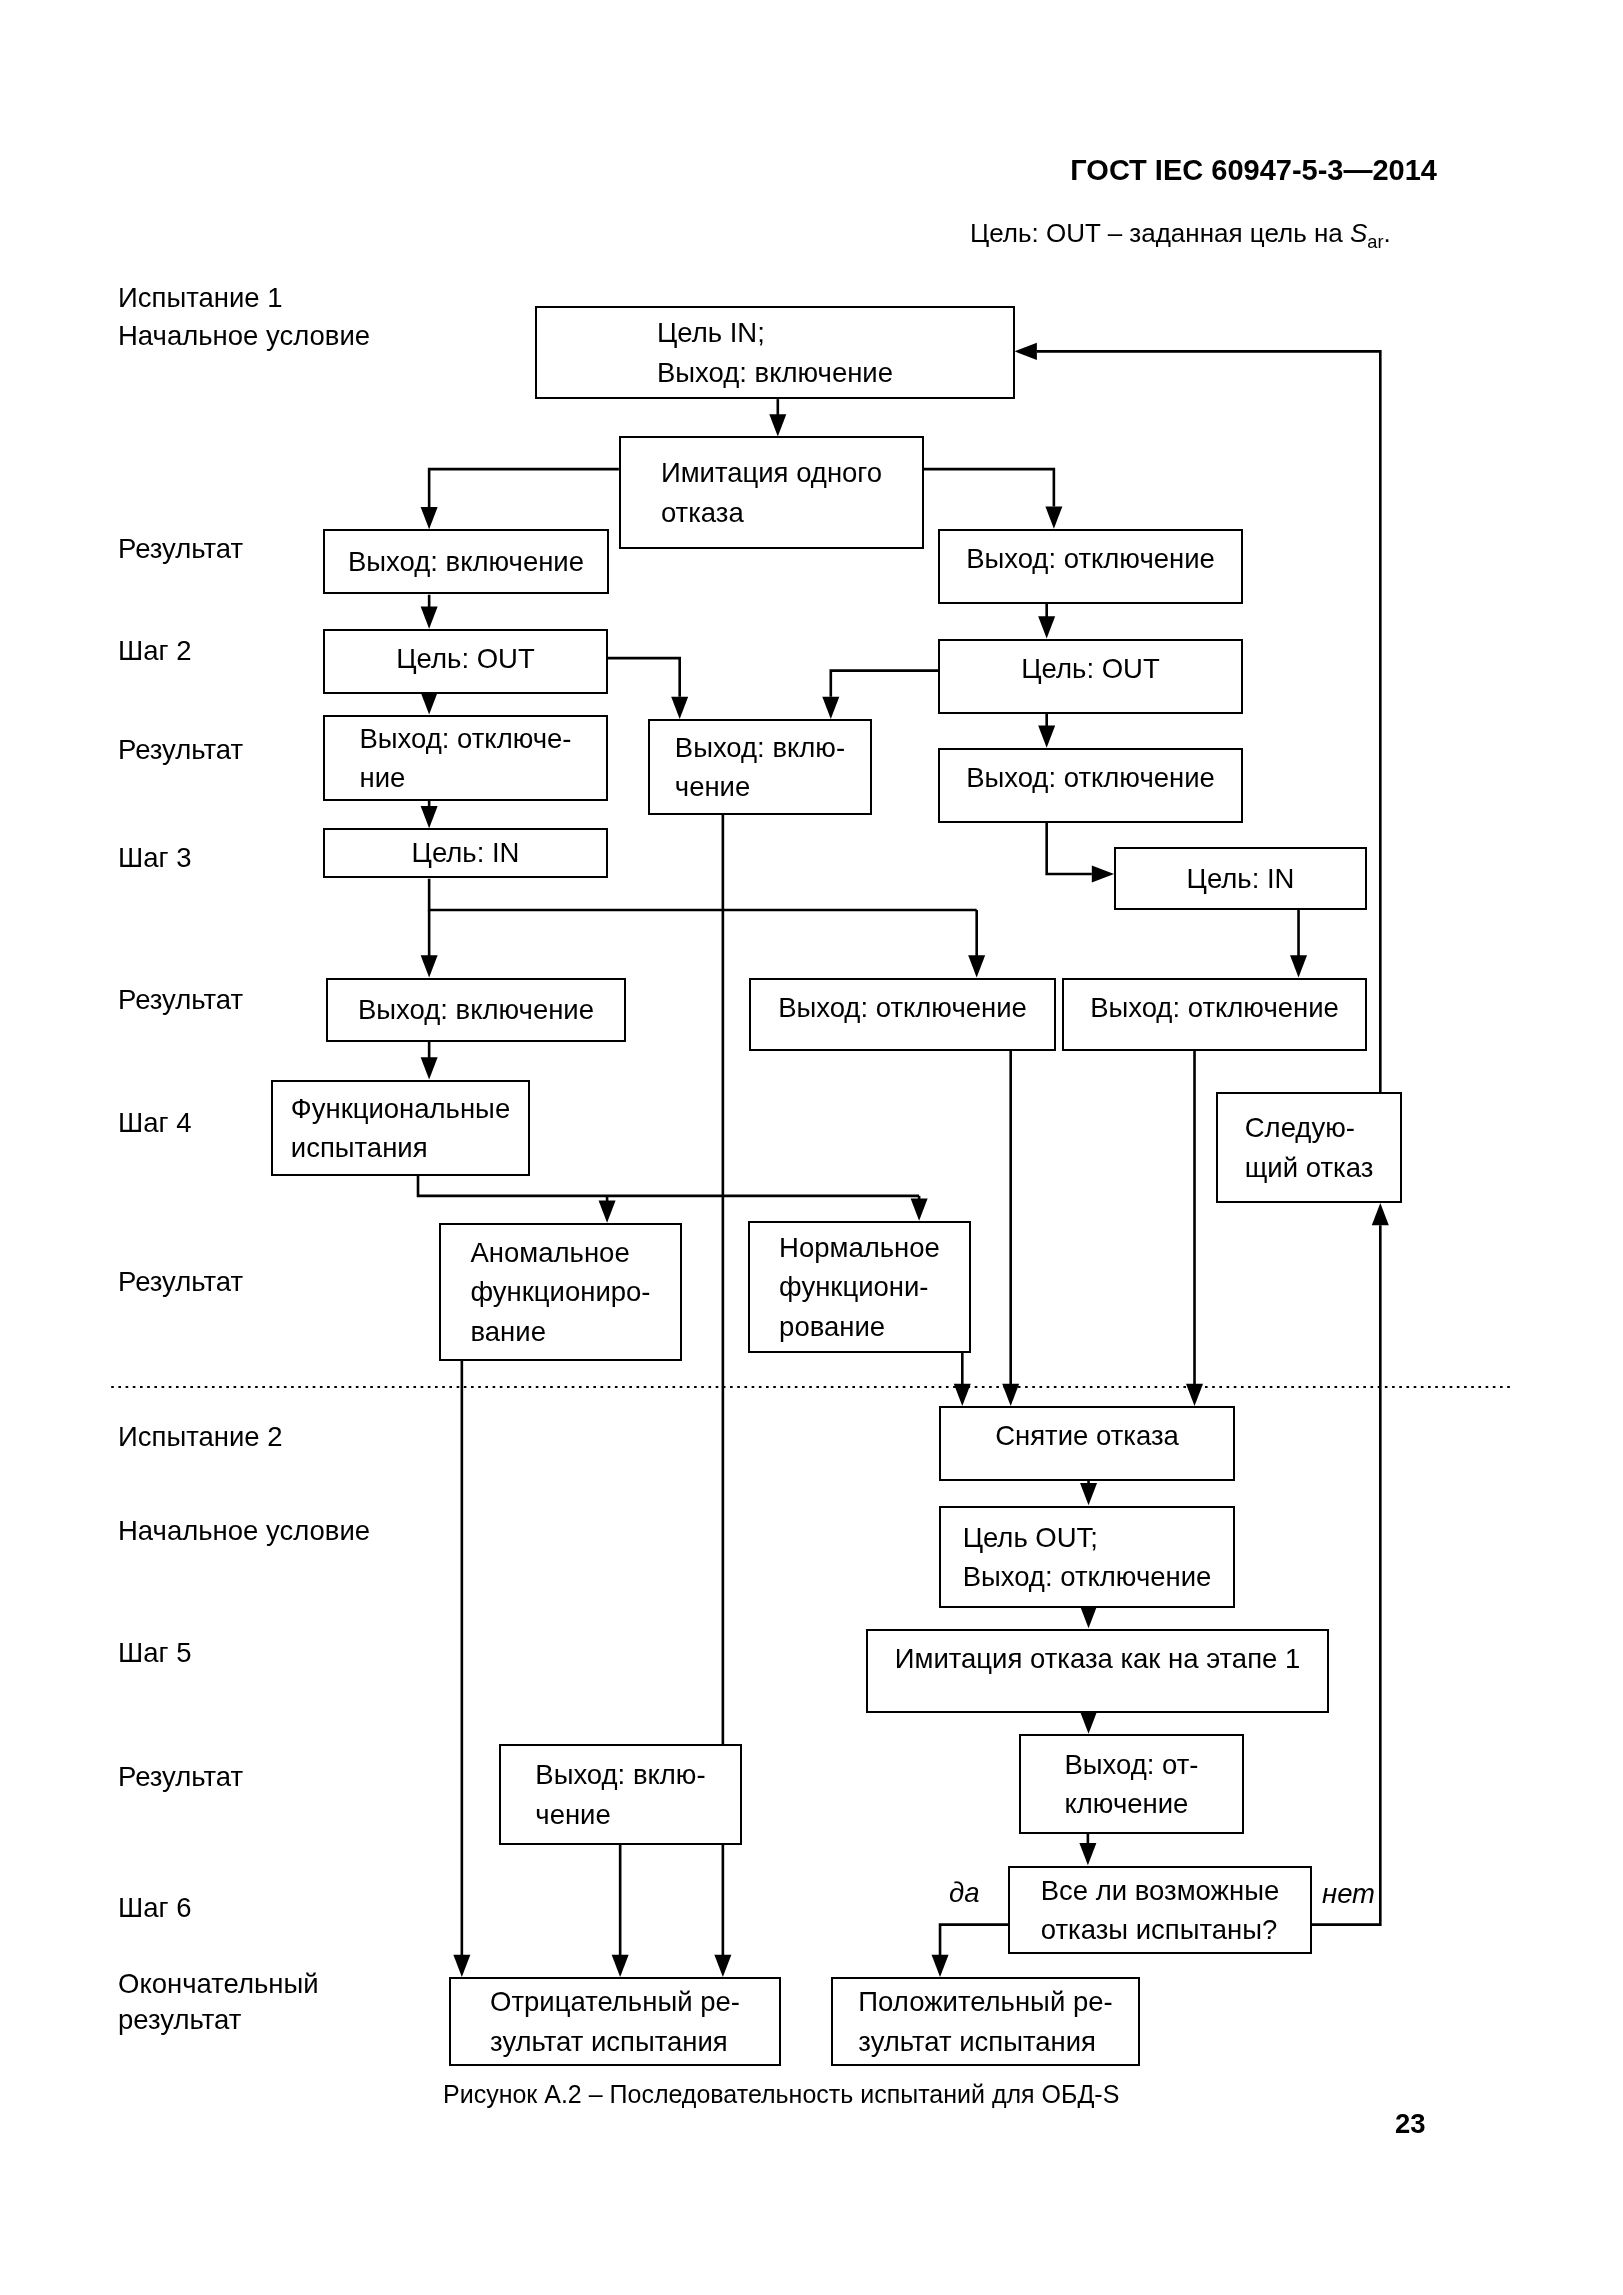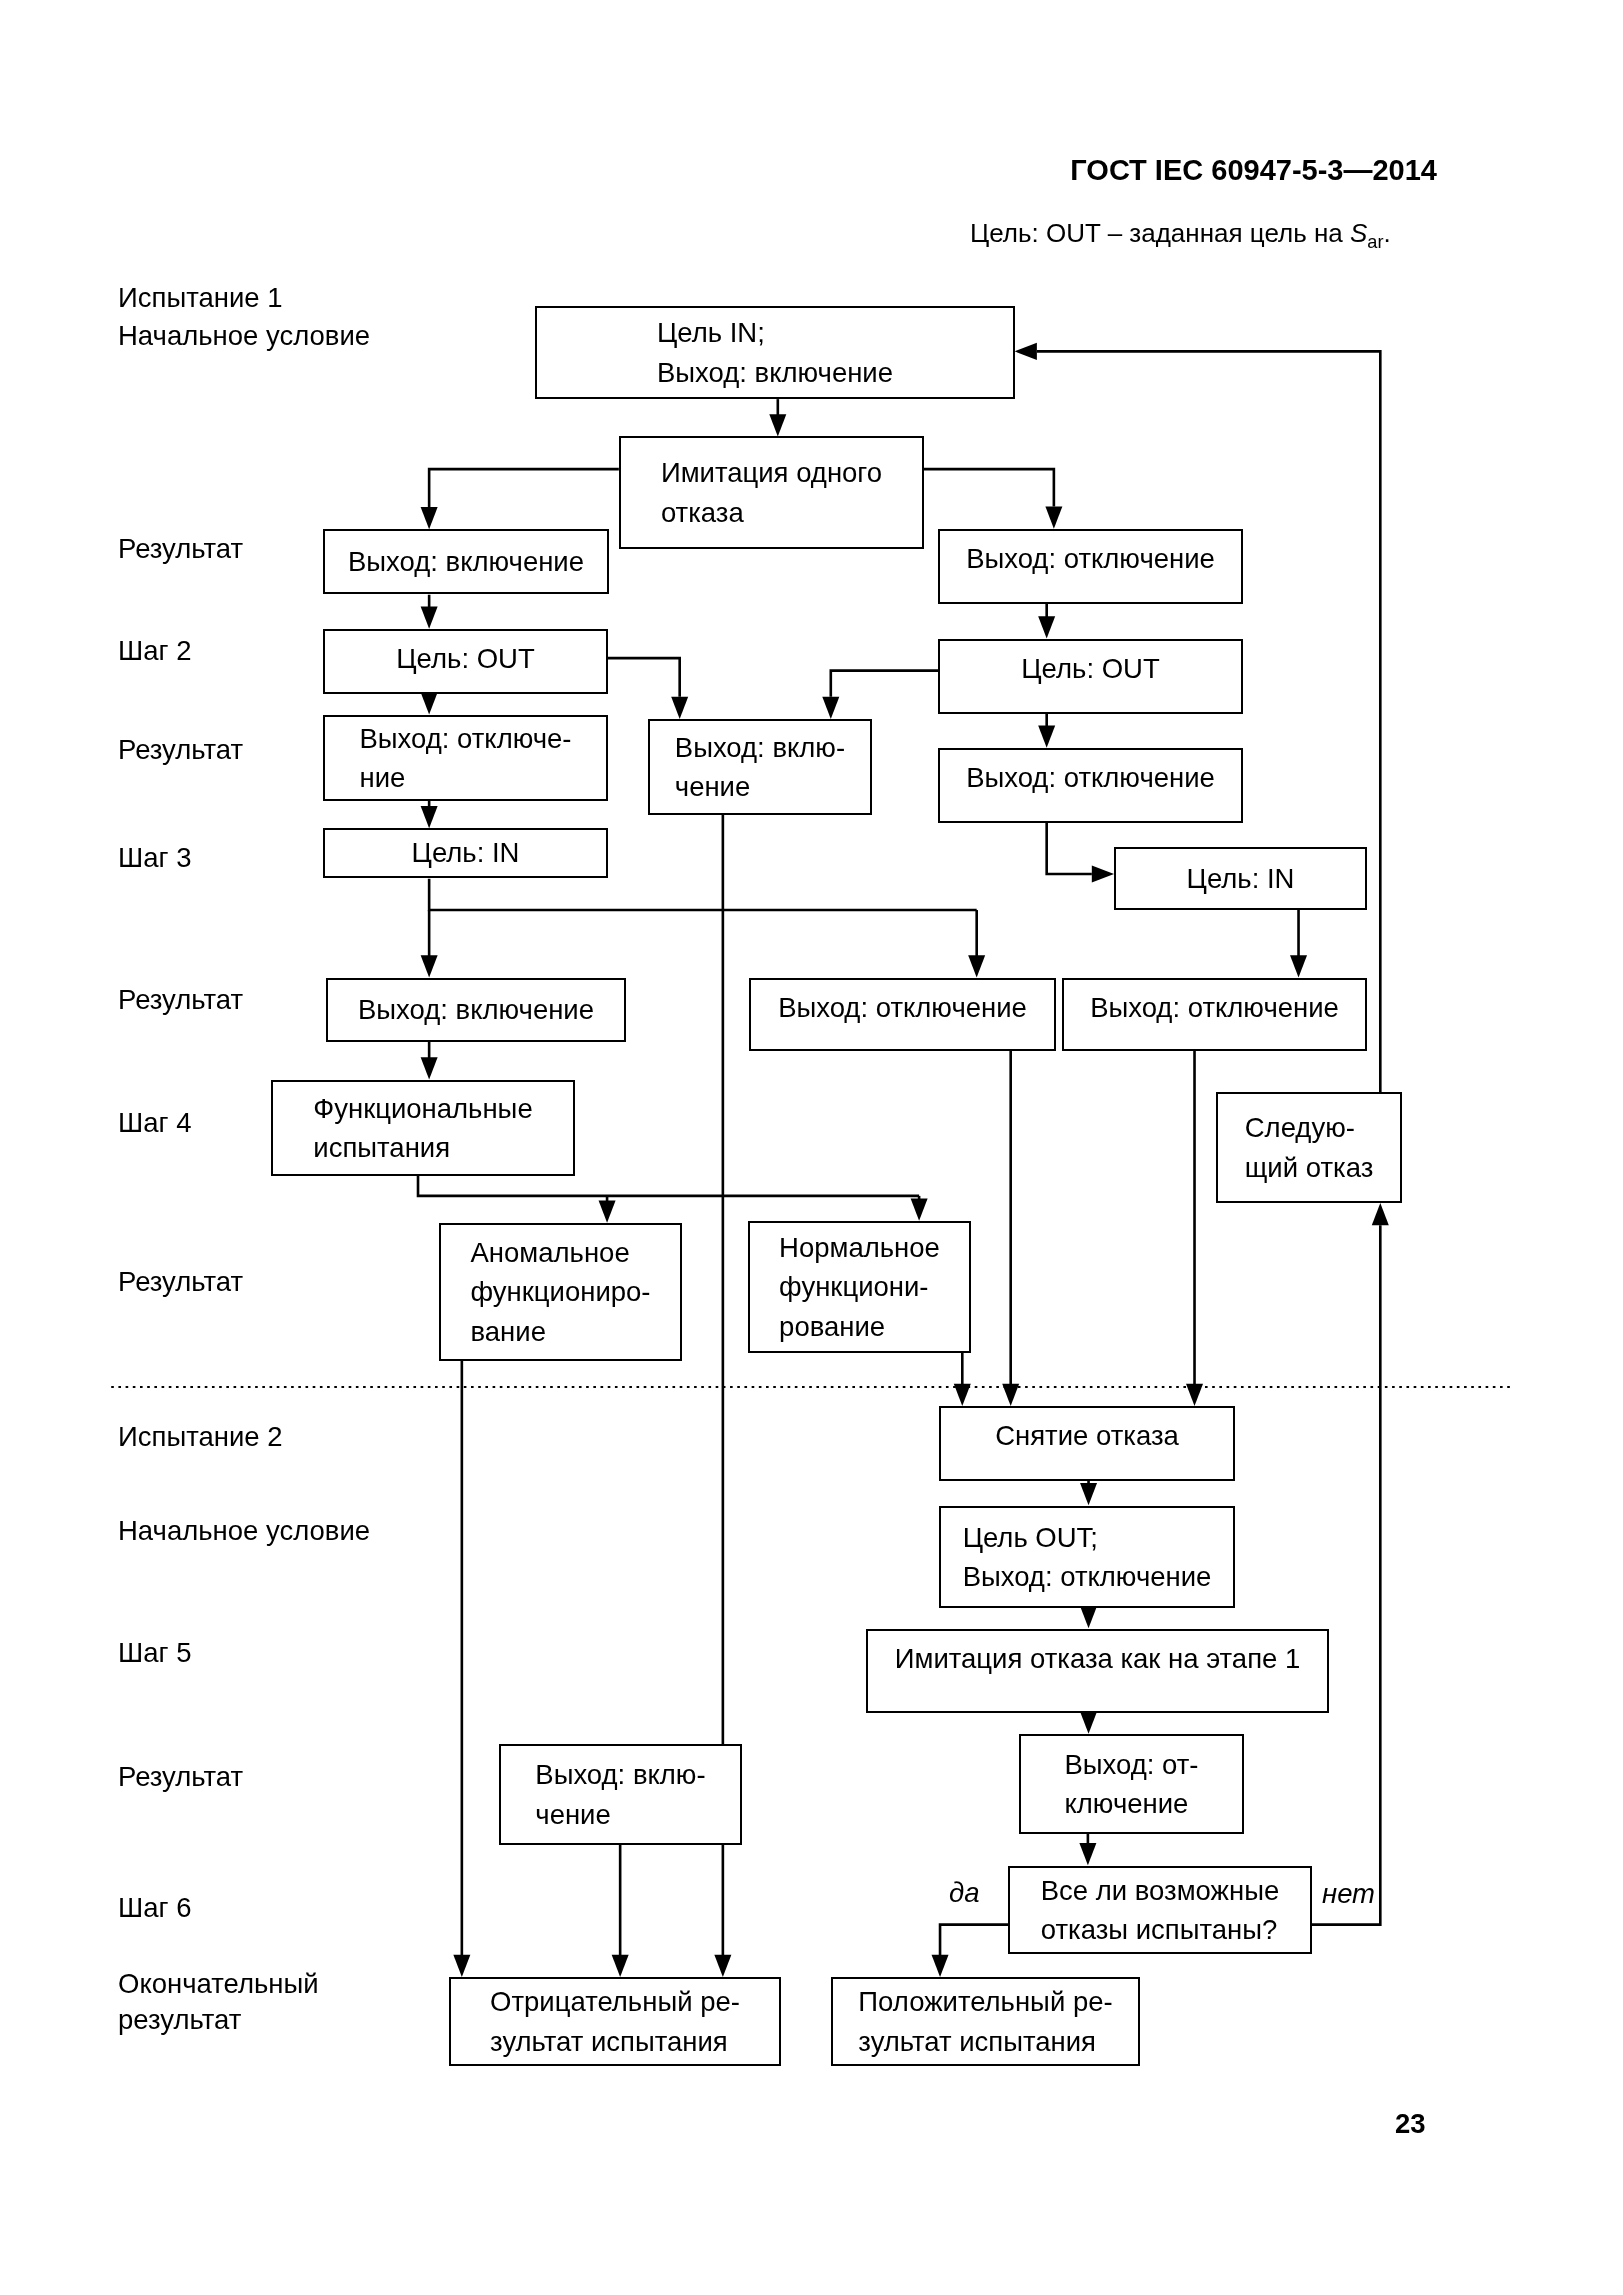--- a/index.html
+++ b/index.html
@@ -137,21 +137,21 @@
   <div class="fbox" style="left:323px;top:715px;width:285px;height:86px">Выход: отключе-
 ние</div>
   <div class="fbox" style="left:648px;top:719px;width:224px;height:96px">Выход: вклю-
 чение</div>
   <div class="fbox top" style="left:938px;top:748px;width:305px;height:75px">Выход: отключение</div>
   <div class="fbox" style="left:323px;top:828px;width:285px;height:50px">Цель: IN</div>
   <div class="fbox" style="left:1114px;top:847px;width:253px;height:63px">Цель: IN</div>
   <div class="fbox" style="left:326px;top:978px;width:300px;height:64px">Выход: включение</div>
   <div class="fbox top" style="left:749px;top:978px;width:307px;height:73px">Выход: отключение</div>
   <div class="fbox top" style="left:1062px;top:978px;width:305px;height:73px">Выход: отключение</div>
-  <div class="fbox" style="left:271px;top:1080px;width:304px;height:96px">Функциональные
+  <div class="fbox" style="left:271px;top:1080px;width:259px;height:96px">Функциональные
 испытания</div>
   <div class="fbox" style="left:1216px;top:1092px;width:186px;height:111px">Следую-
 щий отказ</div>
   <div class="fbox" style="left:439px;top:1223px;width:243px;height:138px">Аномальное
 функциониро-
 вание</div>
   <div class="fbox" style="left:748px;top:1221px;width:223px;height:132px">Нормальное
 функциони-
 рование</div>
   <div class="fbox top" style="left:939px;top:1406px;width:296px;height:75px">Снятие отказа</div>
@@ -165,16 +165,17 @@
   <div class="fbox" style="left:1008px;top:1866px;width:304px;height:88px">Все ли возможные
 отказы испытаны?</div>
   <div class="fbox" style="left:449px;top:1977px;width:332px;height:89px">Отрицательный ре-
 зультат испытания</div>
   <div class="fbox" style="left:831px;top:1977px;width:309px;height:89px">Положительный ре-
 зультат испытания</div>
 
   <div class="declbl" style="left:949px;top:1877px">да</div>
   <div class="declbl" style="left:1322px;top:1878px">нет</div>
 
+  <div class="caption">Рисунок А.2 – Последовательность испытаний для ОБД-S</div>
   <div class="pageno">23</div>
 
 </div>
 
 
 </body></html>

